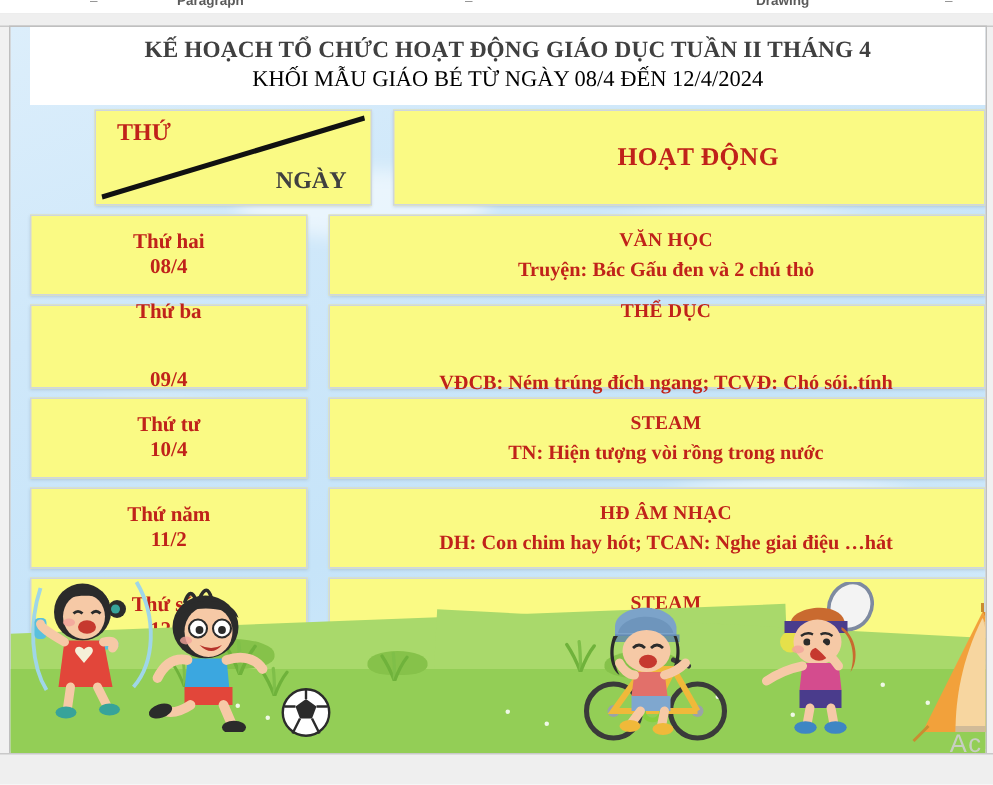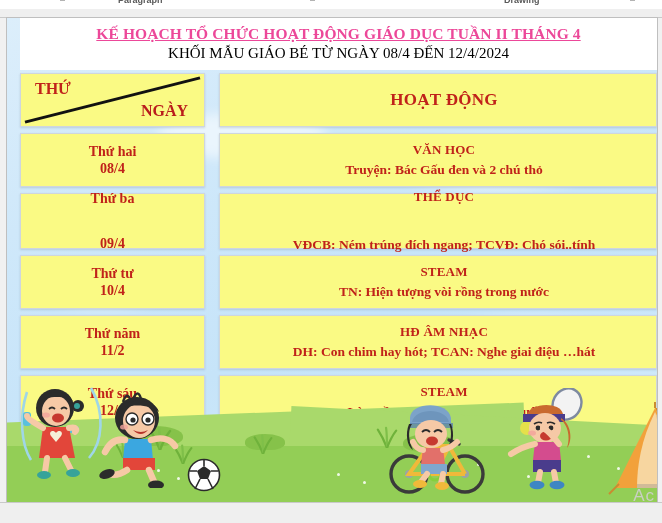--- a/index.html
+++ b/index.html
@@ -44,49 +44,49 @@
   .c3{left:30px;top:250px;width:130px;height:40px;}
   .c4{left:430px;top:300px;width:180px;height:46px;}
 
   
   .title-band{
     position:absolute;left:13px;top:0px;width:637px;height:52px;
     background:#ffffff;display:flex;flex-direction:column;
     align-items:center;justify-content:center;
   }
   .title-line1{
-    color:#ec4899;font-weight:bold;font-size:15.5px;letter-spacing:.1px;
-    white-space:nowrap;line-height:1.05;text-decoration:underline;
+    color:#404040;font-weight:bold;font-size:15.5px;letter-spacing:.1px;
+    white-space:nowrap;line-height:1.05;
   }
   .title-line2{
     color:#000000;font-size:15px;white-space:nowrap;line-height:1.15;margin-top:2px;
   }
 
   
   .table{position:absolute;left:13px;top:55px;width:637px;}
   .row{display:flex;margin-bottom:6px;}
   .cell{
     background:#FAFA84;
     border:1px solid #cfd6dd;
     box-shadow:0 1px 2px rgba(60,80,100,.18);
     display:flex;flex-direction:column;
     align-items:center;justify-content:center;
     color:#C0221A;font-weight:bold;text-align:center;
   }
   .col-day{width:183px;margin-right:14px;flex:none;}
   .col-act{flex:1 1 auto;padding-left:12px;}
 
   
-  .hdr-row{height:54px;}
+  .hdr-row{height:64px;margin-left:43px;}
   .hdr-day{position:relative;}
   .hdr-day .thu{
     position:absolute;left:14px;top:6px;font-size:16px;color:#C0221A;font-weight:bold;
   }
   .hdr-day .ngay{
-    position:absolute;right:16px;bottom:6px;font-size:16px;color:#b91c1c;font-weight:bold;
+    position:absolute;right:16px;bottom:6px;font-size:16px;color:#404040;font-weight:bold;
   }
   .hdr-day .slash{
     position:absolute;left:0;top:0;width:100%;height:100%;pointer-events:none;
   }
   .hdr-act{font-size:17px;letter-spacing:.3px;}
   .day-l1{font-size:14px;line-height:1.25;}
   .day-l2{font-size:14px;line-height:1.25;}
   .act-title{font-size:13px;line-height:1.3;letter-spacing:.2px;}
   .act-sub{font-size:13.5px;line-height:1.3;margin-top:2px;white-space:nowrap;}
 

